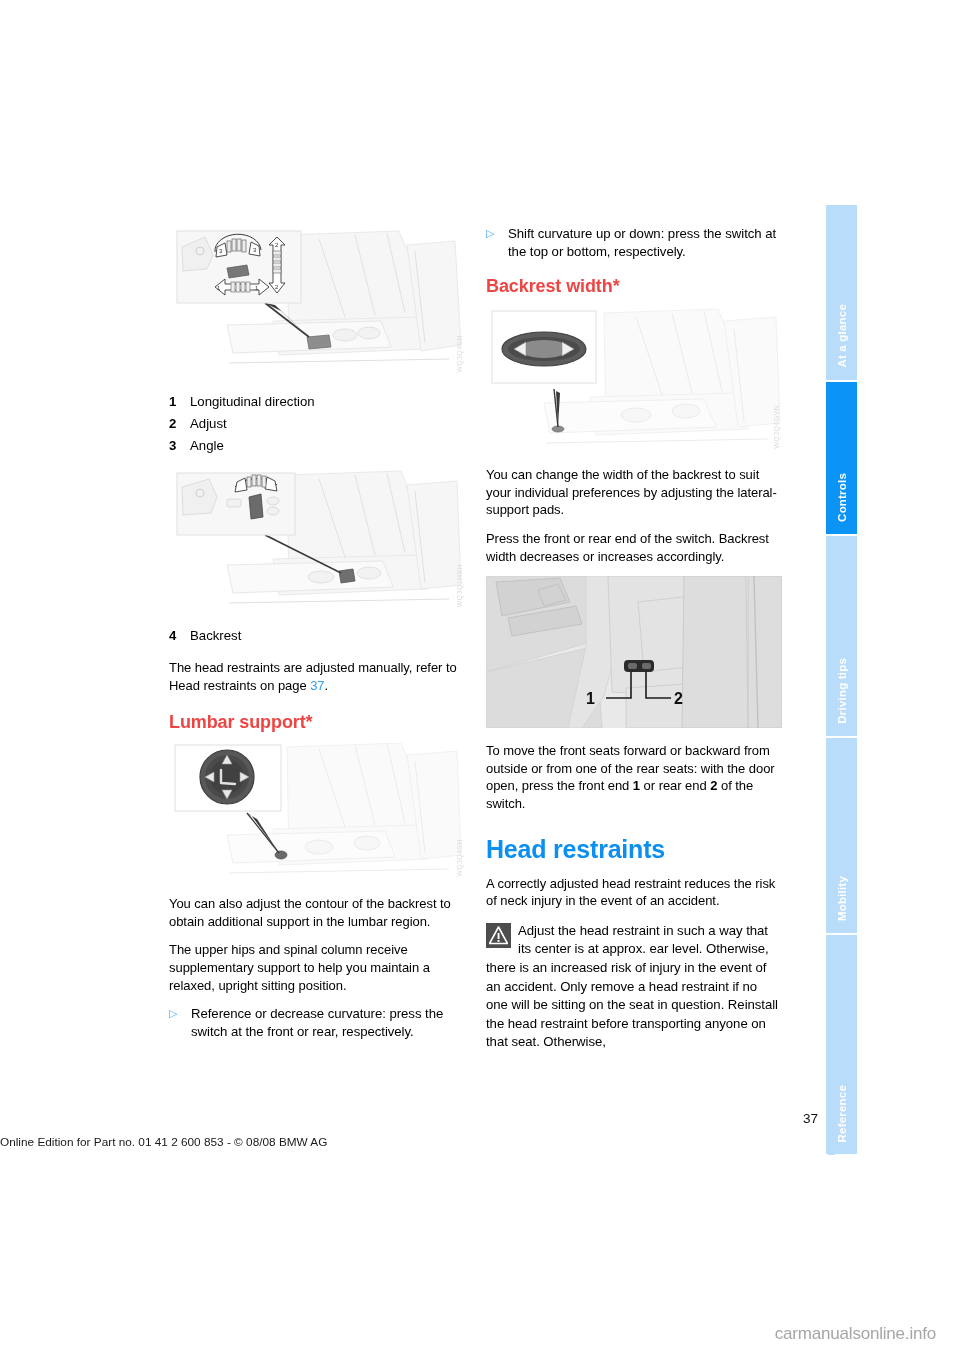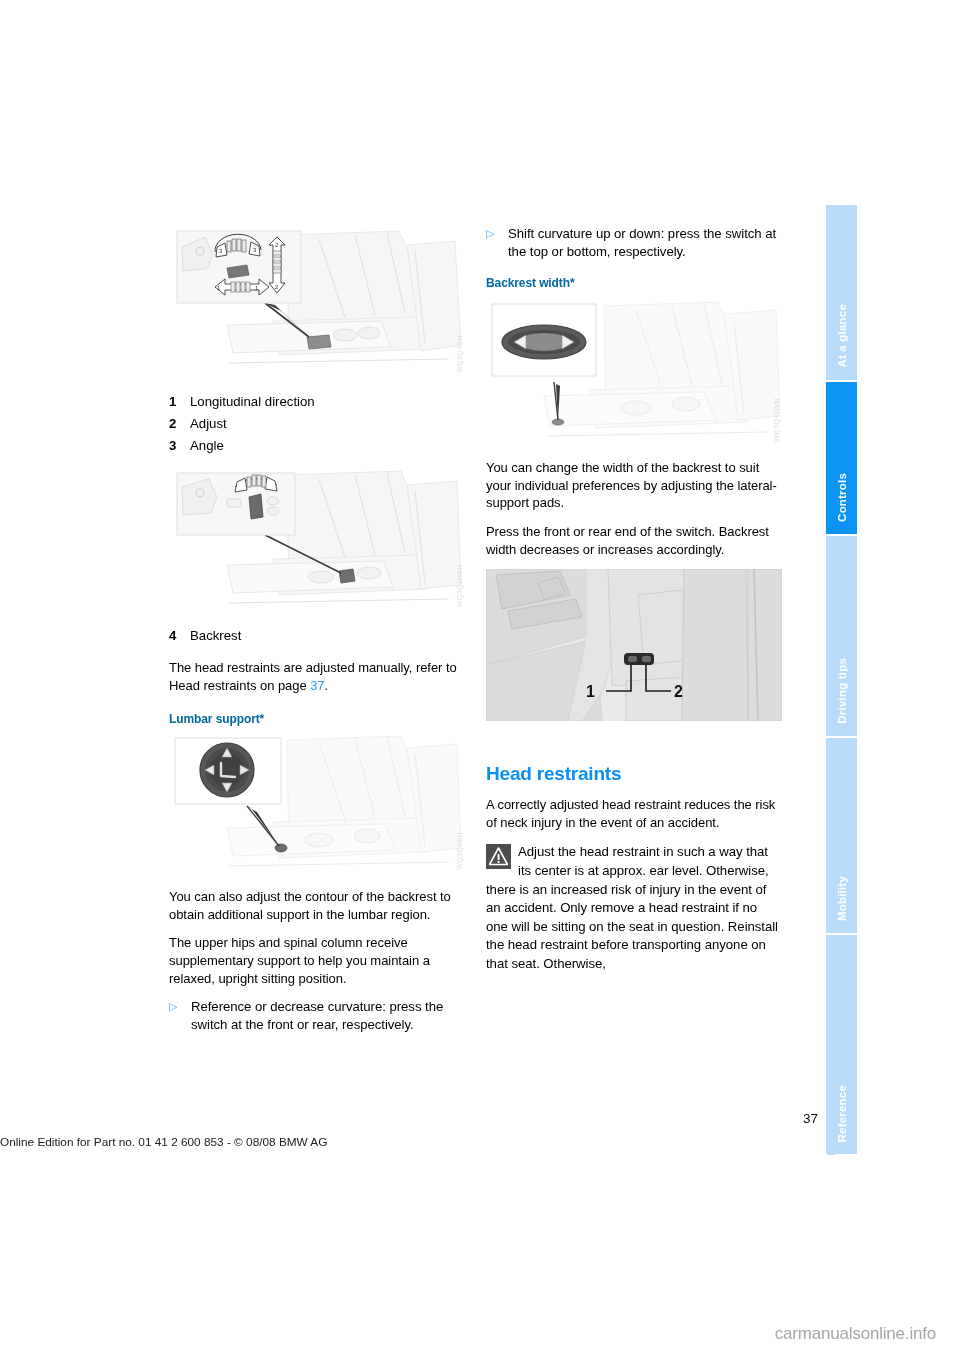--- a/index.html
+++ b/index.html
@@ -59,31 +59,31 @@
   .col-right { left: 486px; top: 225px; }
 
   p, .para {
     margin: 0 0 11px 0;
     font-size: 13px;
     line-height: 17.6px;
     color: #000000;
     letter-spacing: -0.05px;
   }
   .h2 {
-    color: #0369a1;
-    font-size: 12px;
+    color: #ef4444;
+    font-size: 18px;
     font-weight: bold;
     margin: 18px 0 10px 0;
     letter-spacing: -0.1px;
   }
   .h1 {
     color: #0b8ff0;
-    font-size: 19px;
+    font-size: 25px;
     font-weight: bold;
-    margin: 42px 0 11px 0;
+    margin: 22px 0 11px 0;
     letter-spacing: -0.2px;
   }
   .xref { color: #2f9df4; }
 
   
   .legend { margin: 5px 0 12px 0; }
   .legend-row {
     display: flex;
     font-size: 13.2px;
     line-height: 22px;
@@ -499,20 +499,21 @@
           <path d="M160 96 L160 122 L185 122"></path>
         </g>
         <g font-family="Liberation Sans, sans-serif" font-size="16" font-weight="bold" fill="#111">
           <text x="100" y="128">1</text>
           <text x="188" y="128">2</text>
         </g>
       </svg>
       <span class="fig-code">WQ3SSGVN</span>
     </div>
 
+    <p class="para"><span>To move the front seats forward or backward from outside or from one of the rear seats: with the door open, press the front end </span><b>1</b><span> or rear end </span><b>2</b><span> of the switch.</span></p>
 
     <div class="h1">Head restraints</div>
 
     <p class="para">A correctly adjusted head restraint reduces the risk of neck injury in the event of an accident.</p>
 
     <div class="warn-wrap">
       <div class="warn-icon">
         <svg width="19" height="19" viewBox="0 0 19 19">
           <path d="M9.5 1 L18.5 17.5 L0.5 17.5 Z" fill="none" stroke="#ffffff" stroke-width="1.6" stroke-linejoin="round"></path>
           <rect x="8.6" y="7" width="1.9" height="6" fill="#ffffff"></rect>

